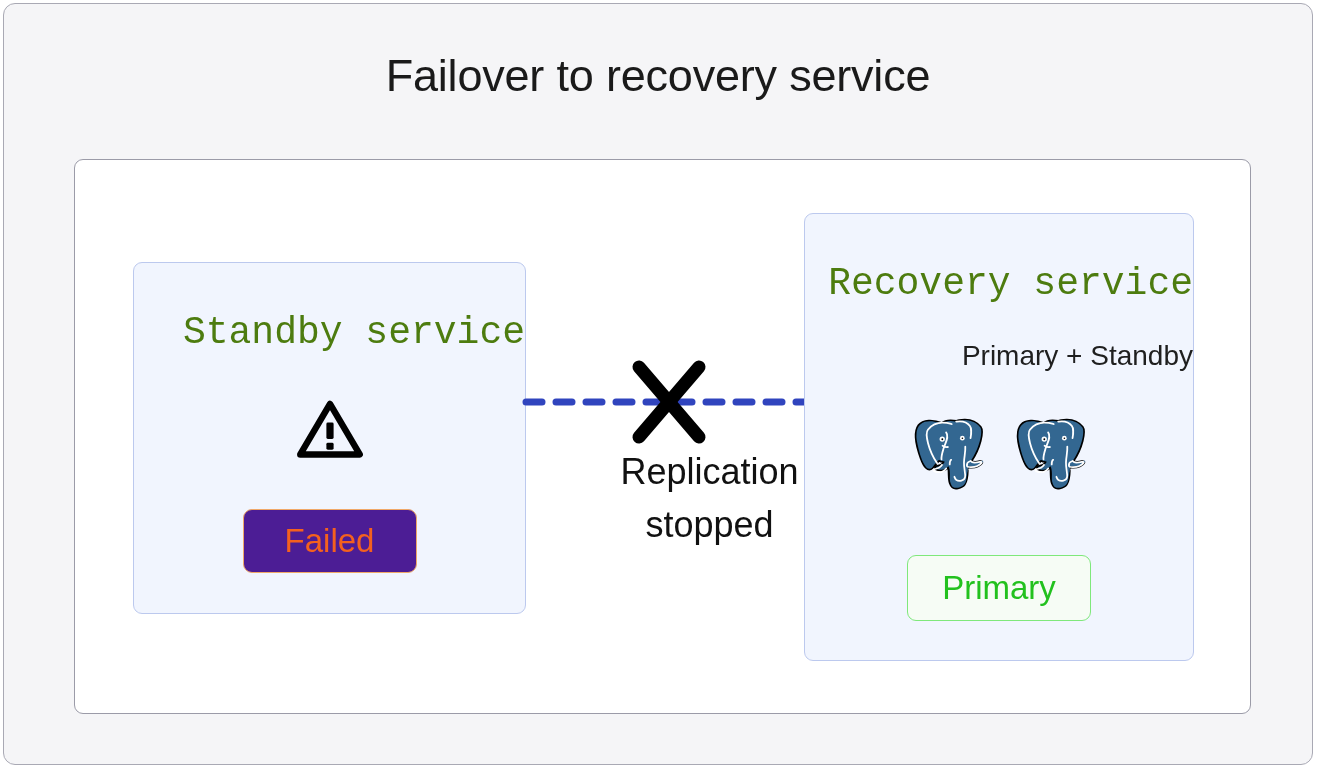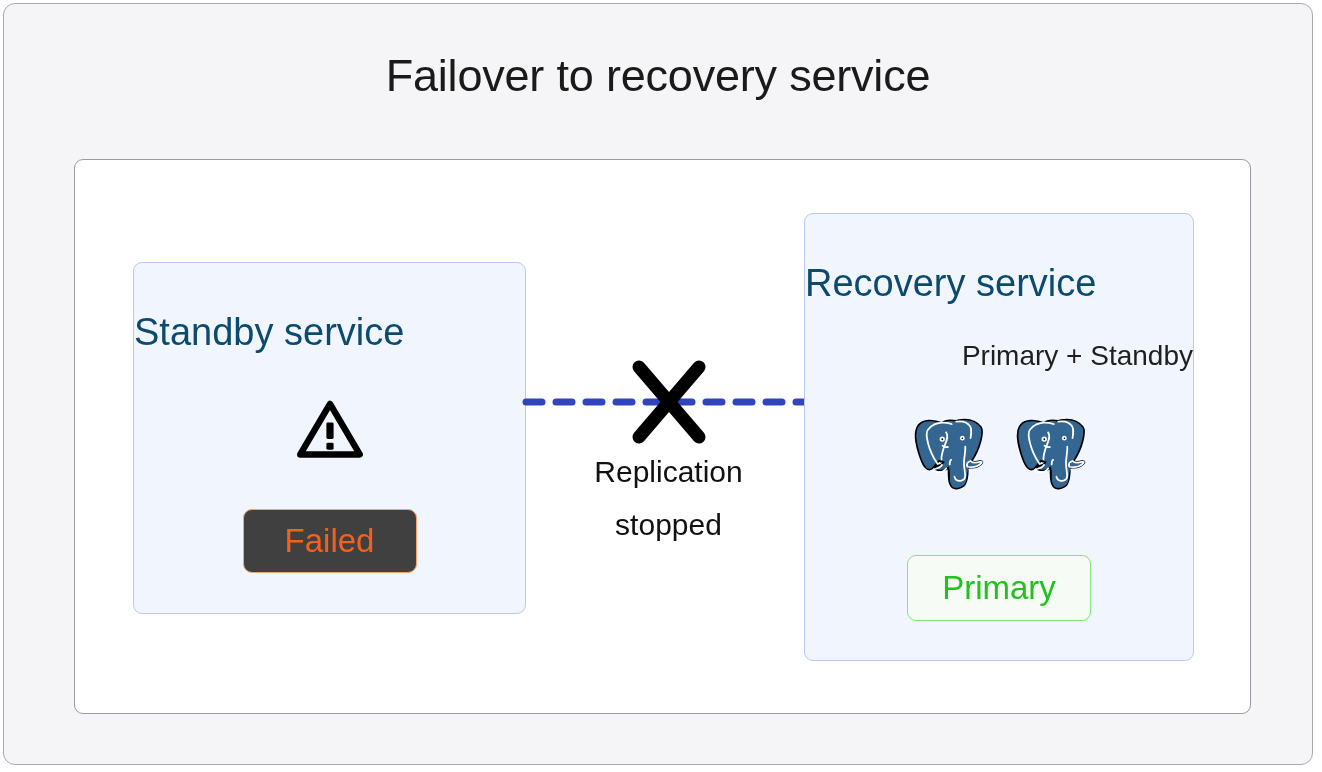--- a/index.html
+++ b/index.html
@@ -73,25 +73,26 @@
     left: 729px;
     top: 53px;
     width: 390px;
     height: 448px;
   }
 
   .node-title {
     position: absolute;
     left: 0;
     width: 100%;
-    text-align: left;
+    text-align: right;
     font-size: 38px;
     font-weight: 400;
-    color: #0c4a6e;
-    white-space: nowrap;
+    color: #4d7c0f;
+    white-space: nowrap;
+    font-family: Liberation Mono, monospace;
   }
   #primary-node .node-title { top: 48px; }
   #recovery-node .node-title { top: 48px; }
 
   .node-subtitle {
     position: absolute;
     left: 0;
     top: 126px;
     width: 100%;
     text-align: right;
@@ -134,21 +135,21 @@
     border-radius: 9px;
     box-sizing: border-box;
     font-size: 33px;
     font-weight: 400;
     white-space: nowrap;
   }
   #failed-badge {
     top: 246px;
     width: 174px;
     height: 64px;
-    background: #404040;
+    background: #4c1d95;
     border: 1.8px solid #f0a868;
     color: #f4611e;
   }
   #active-badge {
     top: 341px;
     width: 184px;
     height: 66px;
     background: #f6fcf5;
     border: 1.8px solid #7fe87b;
     color: #22c11e;
@@ -169,23 +170,24 @@
     width: 285px;
     height: 120px;
     overflow: visible;
   }
   #replication-label {
     position: absolute;
     left: 0;
     top: 90px;
     width: 285px;
     text-align: center;
-    font-size: 30px;
+    font-size: 36px;
     line-height: 53px;
     color: #111111;
+    padding-left: 41px;
   }
   #replication-label span { display: block; }
 </style>
 </head>
 <body>
 
 <div id="page">
 
   <div id="diagram-title">Failover to recovery service</div>
 

